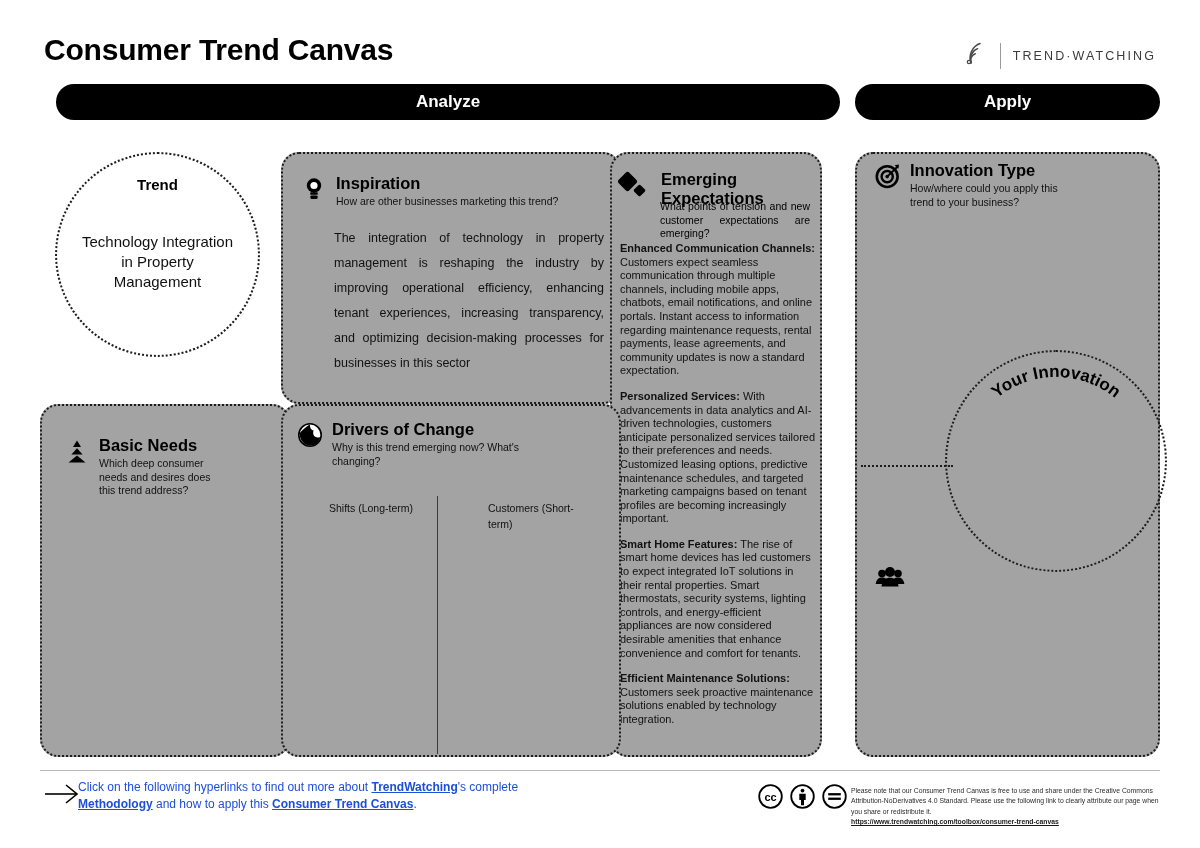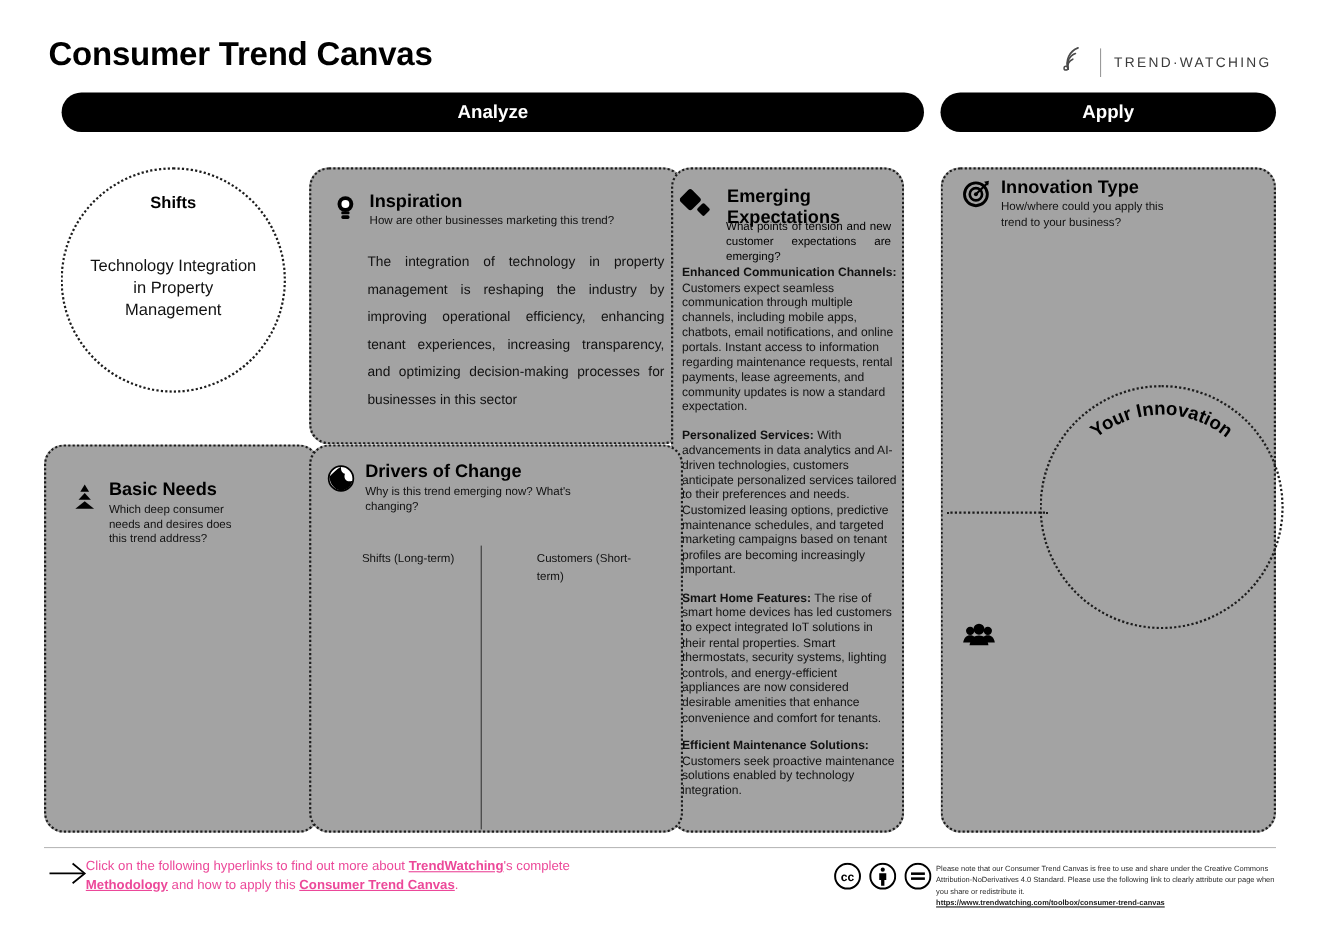--- a/index.html
+++ b/index.html
@@ -221,21 +221,21 @@
     width: 36px;
     height: 24px;
   }
   #footer-text {
     position: absolute;
     left: 78px;
     top: 779px;
     width: 470px;
     font-size: 12px;
     line-height: 17px;
-    color: #ec4899;
+    color: #1d4ed8;
   }
   #footer-text u { text-decoration: underline; font-weight: bold; }
 
   #cc-icons {
     position: absolute;
     left: 758px;
     top: 784px;
     display: flex;
     gap: 7px;
   }
@@ -273,21 +273,21 @@
       </svg>
     </span>
     <span class="brand-divider"></span>
     <span class="brand-text">TREND·WATCHING</span>
   </div>
 
   <div class="pill" id="pill-analyze">Analyze</div>
   <div class="pill" id="pill-apply">Apply</div>
 
   <div id="trend-circle">
-    <div id="trend-label">Shifts</div>
+    <div id="trend-label">Trend</div>
     <div id="trend-value">Technology Integration in Property Management</div>
   </div>
 
   <div class="card" id="card-inspiration">
     <div class="sec-head" style="left:18px; top:20px; width:300px;">
       <span class="sec-icon">
         <svg width="26" height="26" viewBox="0 0 26 26">
           <circle cx="13" cy="9.5" r="7.2" fill="#000"></circle>
           <circle cx="13" cy="9.5" r="3.6" fill="#fff"></circle>
           <rect x="9.3" y="16.2" width="7.4" height="2.6" rx="0.6" fill="#000"></rect>

